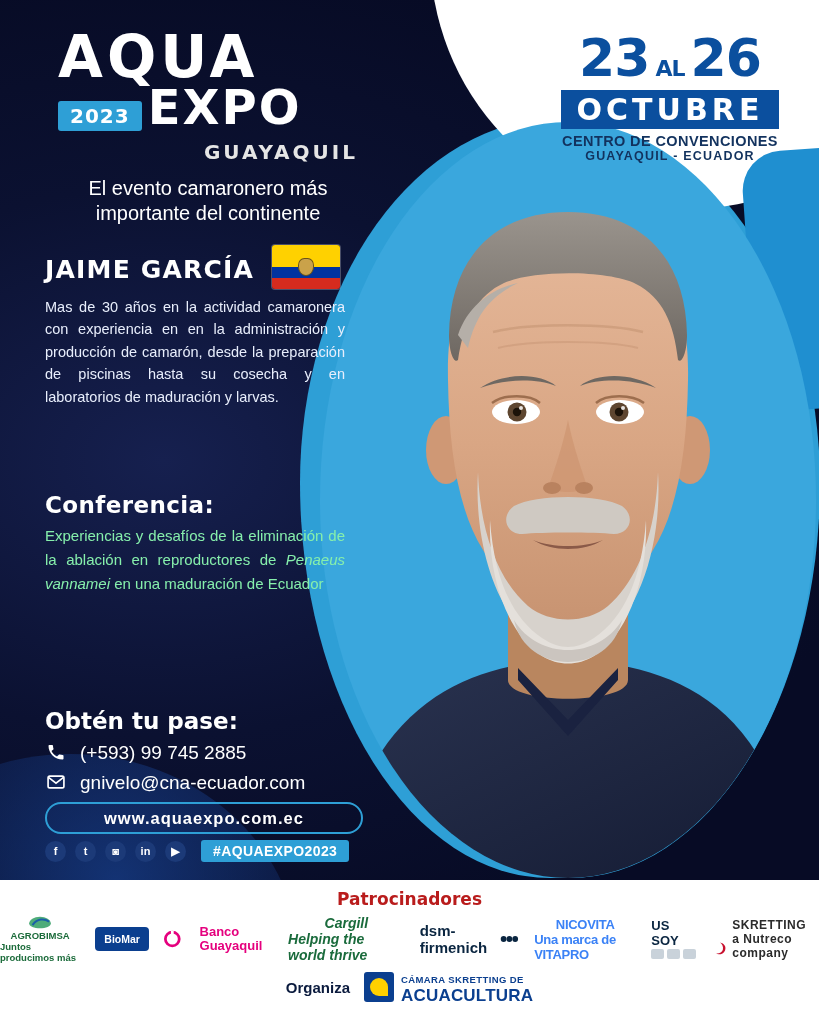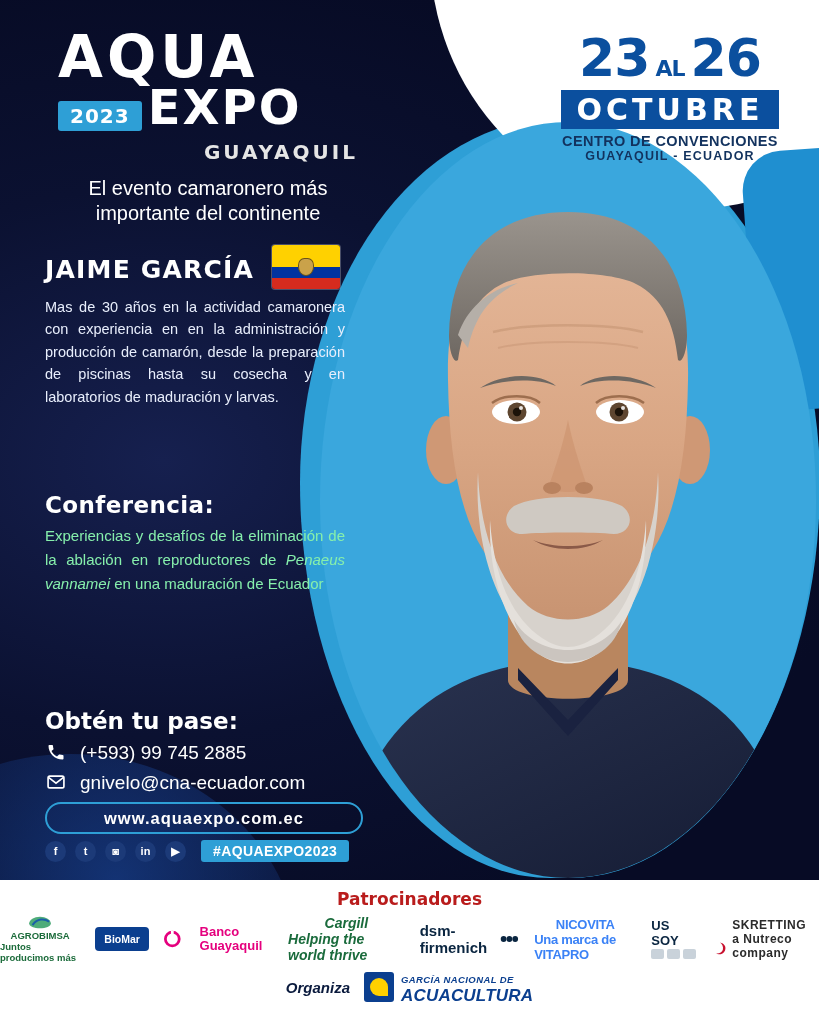--- a/index.html
+++ b/index.html
@@ -206,21 +206,21 @@
     background: #0b3f8f; color: #fff; font-size: 10.5px; font-weight: 800;
     padding: 6px 9px; border-radius: 4px;
   }
   .sp-banco { color: #e5007e; font-size: 13px; font-weight: 800; line-height: 1.05; }
   .sp-cargill { color: #1a6b3c; font-size: 14px; font-weight: 800; font-style: italic; }
   .sp-dsm { color: #0a2540; font-size: 15px; font-weight: 700; }
   .sp-nicovita { color: #3b82f6; font-size: 13px; font-weight: 800; letter-spacing: -0.3px; }
   .sp-ussoy { color: #0a2540; font-size: 13px; font-weight: 800; }
   .sp-skretting { color: #2b2b2b; font-size: 12px; font-weight: 700; letter-spacing: 0.5px; }
   .organiza-row {
-    display: flex; align-items: center; justify-content: center; gap: 14px; margin-top: 6px; font-style: italic;
+    display: flex; align-items: center; justify-content: center; gap: 14px; margin-top: 6px;
   }
   .organiza-label { color: #0a1a3d; font-size: 15px; font-weight: 800; }
   .cna { display: flex; align-items: center; gap: 7px; }
   .cna-mark { width: 30px; height: 30px; background: #0b3f8f; border-radius: 3px; position: relative; }
   .cna-mark:after {
     content:""; position: absolute; left: 6px; top: 6px; width: 18px; height: 18px;
     background: #ffd100; border-radius: 50% 50% 0 50%;
   }
   .cna-text .l1 { color: #0b3f8f; font-size: 9.5px; font-weight: 700; letter-spacing: 0.4px; }
   .cna-text .l2 { color: #0b3f8f; font-size: 17px; font-weight: 800; letter-spacing: 0.2px; line-height: 1; }
@@ -433,19 +433,19 @@
             <span class="sp-skretting sub">a Nutreco company</span>
           </div>
         </div>
       </div>
     </div>
     <div class="organiza-row">
       <span class="organiza-label">Organiza</span>
       <span class="cna">
         <span class="cna-mark"></span>
         <span class="cna-text">
-          <span class="l1">GARCÍA NACIONAL DE</span><br>
+          <span class="l1">CÁMARA SKRETTING DE</span><br>
           <span class="l2">ACUACULTURA</span>
         </span>
       </span>
     </div>
   </div>
 </div>
 
 </body></html>

